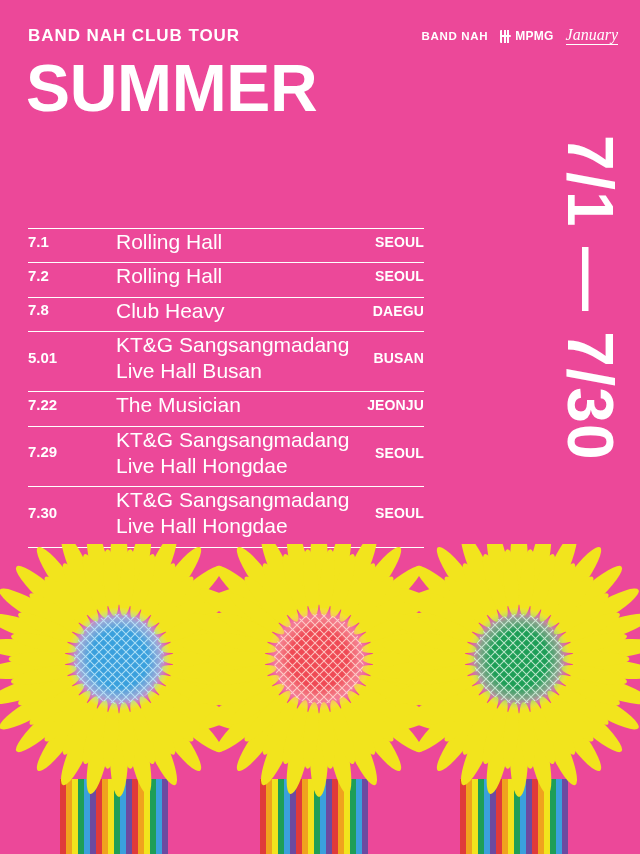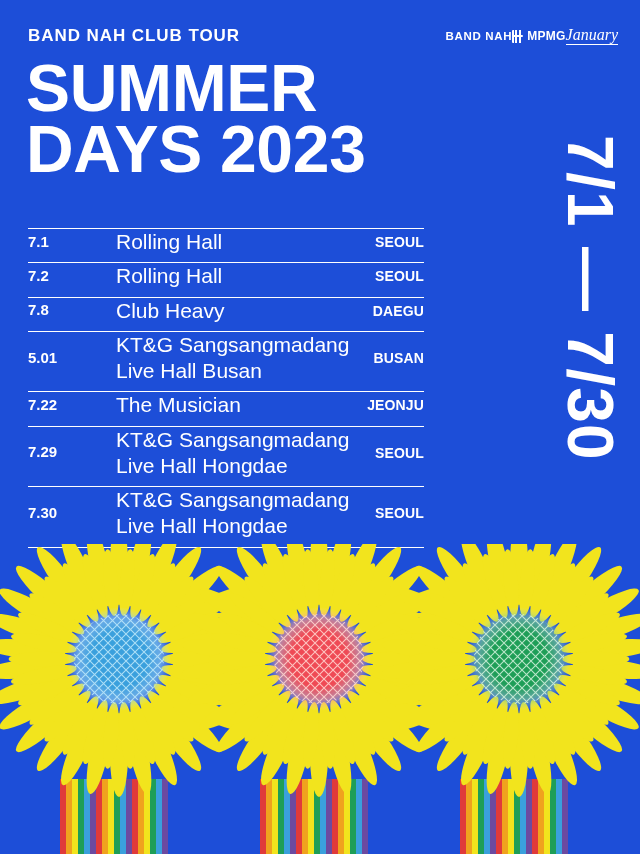--- a/index.html
+++ b/index.html
@@ -12,21 +12,21 @@
     height: 854px;
     overflow: hidden;
     font-family: "Liberation Sans", sans-serif;
     position: relative;
   }
   .poster {
     position: absolute;
     inset: 0;
     width: 640px;
     height: 854px;
-    background: #1d4ed8;
+    background: #ec4899;
     overflow: hidden;
   }
 
   
   .top-row {
     position: absolute;
     top: 26px;
     left: 28px;
     right: 22px;
     height: 22px;
@@ -40,21 +40,21 @@
     font-weight: bold;
     letter-spacing: 0.055em;
     white-space: nowrap;
   }
   .logos {
     position: absolute;
     right: 0;
     top: 1px;
     display: flex;
     align-items: center;
-    gap: 0;
+    gap: 12px;
   }
   .logo-bandnah {
     color: #ffffff;
     font-size: 11.5px;
     font-weight: bold;
     letter-spacing: 0.06em;
   }
   .logo-mpmg {
     display: flex;
     align-items: center;
@@ -198,21 +198,20 @@
       <div class="logo-mpmg">
         <span class="mpmg-mark"></span>
         <span>MPMG</span>
       </div>
       <div class="logo-january">January</div>
     </div>
   </div>
 
   <div class="title-block">
     <div class="title-line">SUMMER</div>
-    <div class="title-line">DAYS 2023</div>
   </div>
 
   <div class="vertical-dates">
     <div class="vd-text">7/1 — 7/30</div>
   </div>
 
   <div class="schedule">
     <div class="sch-row">
       <div class="sch-date">7.1</div>
       <div class="sch-venue">Rolling Hall</div>

